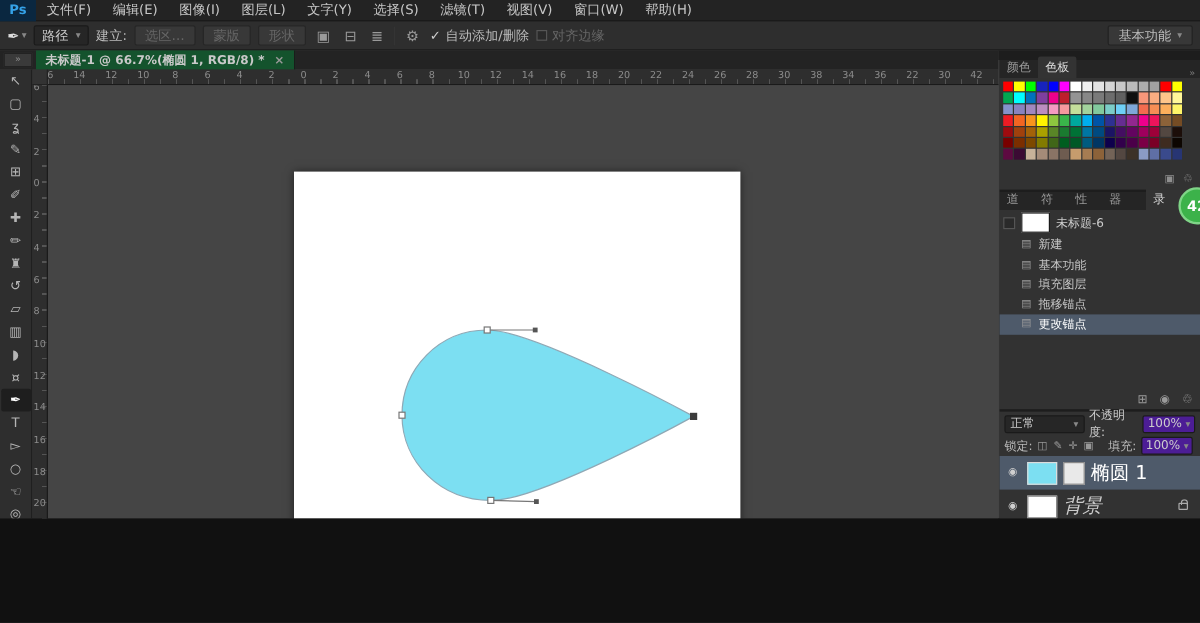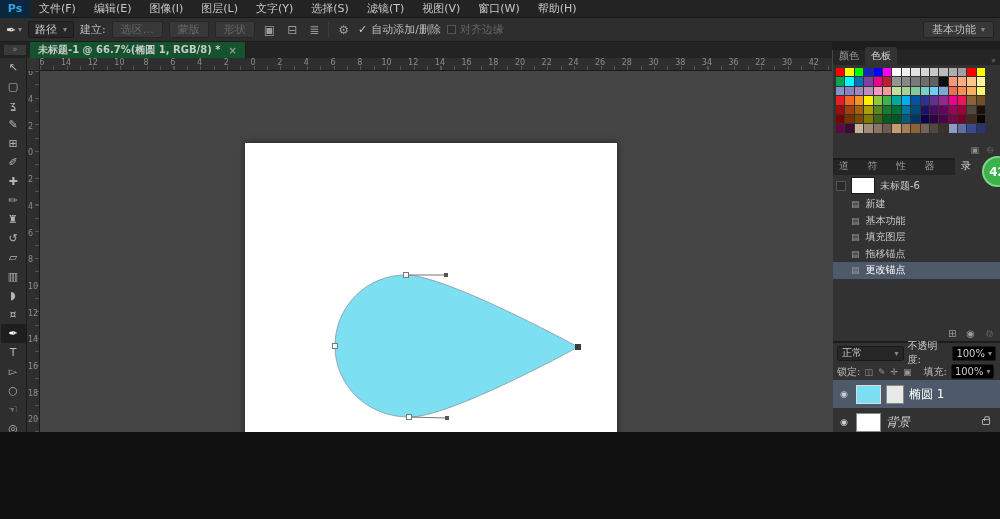--- a/index.html
+++ b/index.html
@@ -99,30 +99,30 @@
   .hist-entry { height:16.5px; display:flex; align-items:center; gap:6px; padding-left:3px; font-size:10px; color:#c6c6c6; }
   .hist-entry .cbox { width:9px; height:13px; }
   .hist-entry .eicon { color:#9a9a9a; font-size:9px; }
   .hist-entry.selected { background:#4e5a6a; color:#fff; }
   .hist-foot { position:absolute; right:6px; bottom:2px; display:flex; gap:10px; color:#9a9a9a; font-size:10px; }
 
   .layers-body { height:161px; position:relative; font-size:10px; }
   .blend-row { height:20px; display:flex; align-items:center; gap:4px; padding:0 4px; }
   .blend-select { background:#262626; border:1px solid #1a1a1a; border-radius:2px; width:70px; height:15px;
                   display:flex; align-items:center; justify-content:space-between; padding:0 4px; color:#ccc; }
-  .small-val { background:#000000; border:1px solid #1a1a1a; border-radius:2px; height:15px;
+  .small-val { background:#4c1d95; border:1px solid #1a1a1a; border-radius:2px; height:15px;
                display:flex; align-items:center; gap:3px; padding:0 3px; color:#ccc; }
   .lock-row { height:17px; display:flex; align-items:center; gap:4px; padding:0 4px; color:#bbb; }
   .lock-ic { color:#999; font-size:9px; }
   .layer-row { height:28px; display:flex; align-items:center; gap:5px; padding:0 4px; color:#ccc; }
   .layer-row.selected { background:#4e5a6a; color:#fff; }
   .eye { width:14px; text-align:center; color:#cfcfcf; font-size:9px; }
   .lthumb { width:25px; height:19px; border:1px solid #dcdcdc; }
   .lthumb2 { width:18px; height:19px; border:1px solid #888; background:#e9e9e9; }
-  .lname { font-size:12px; }
+  .lname { font-size:16px; }
   .lname.bgname { font-style:italic; }
   .padlock { margin-left:auto; margin-right:6px; width:8px; height:6px; border:1px solid #aaa;
              border-radius:1px; position:relative; }
   .padlock:before { content:""; position:absolute; top:-4px; left:1px; width:4px; height:4px;
                     border:1px solid #aaa; border-bottom:none; border-radius:3px 3px 0 0; }
   .gap2 { height:2px; background:#1d1d1d; }
 
   .badge { position:absolute; left:982px; top:156px; width:31px; height:31px; border-radius:50%;
            background:#3cb24a; border:2px solid #7fd487; color:#fff; font-weight:bold; font-size:12px;
            display:flex; align-items:center; justify-content:center; z-index:20; }

